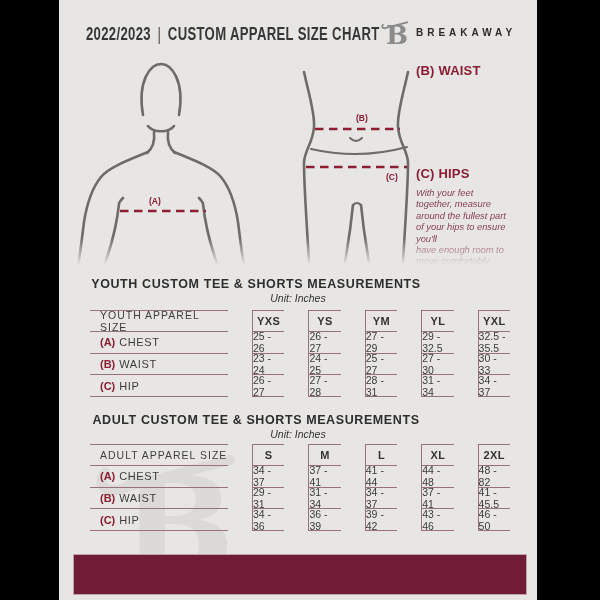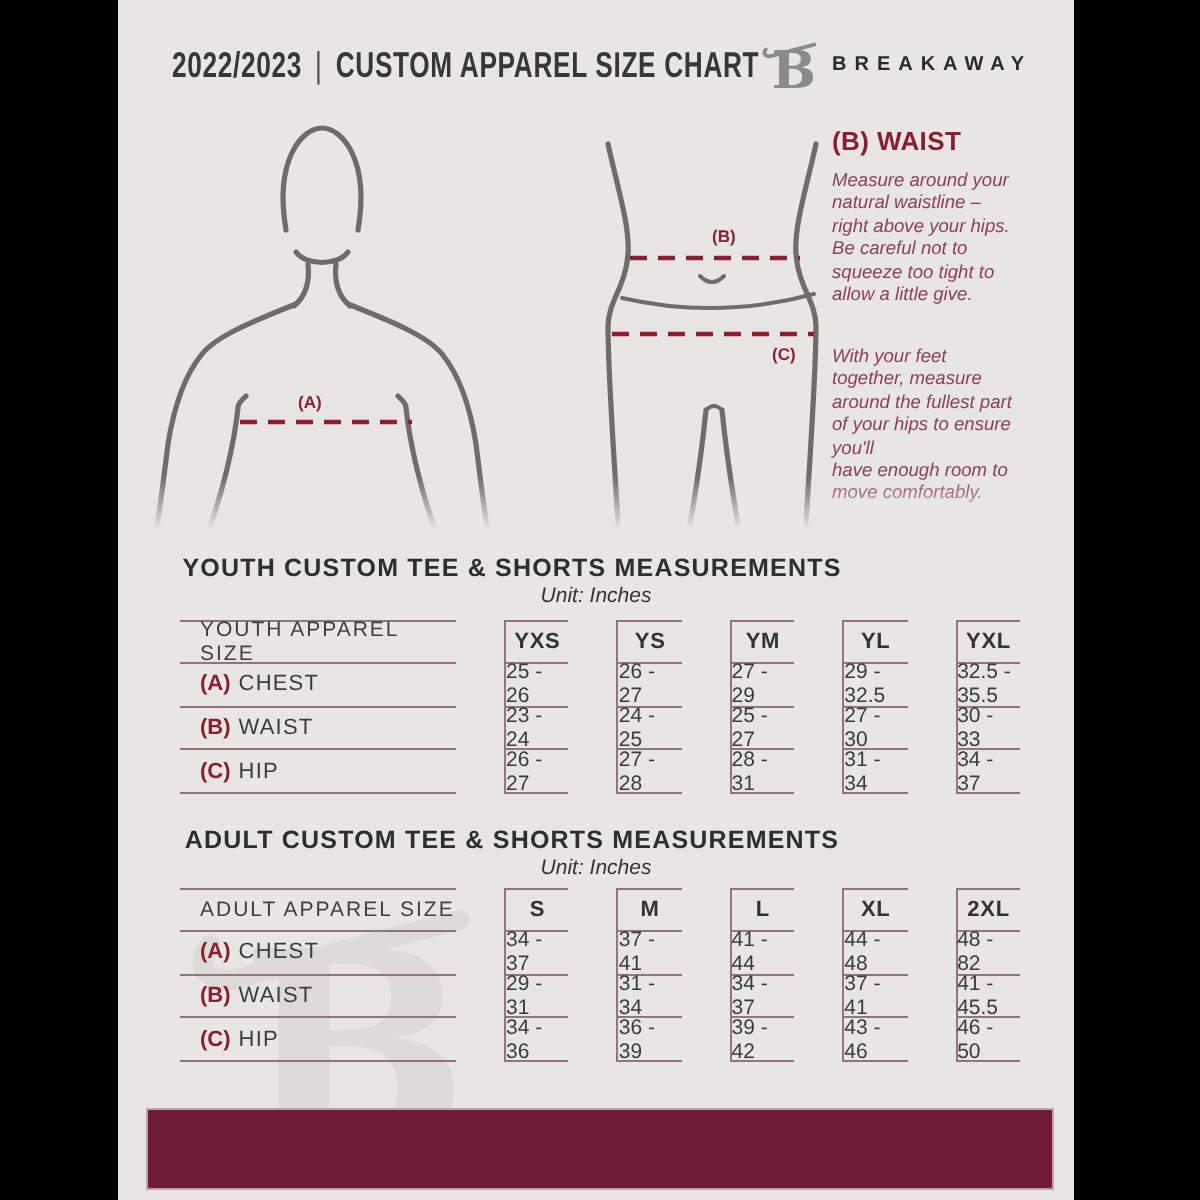--- a/index.html
+++ b/index.html
@@ -80,28 +80,23 @@
           <text x="33" y="56" text-anchor="middle" font-family="DejaVu Serif, serif" font-weight="700" font-size="54" fill="currentColor">B</text>
           <path d="M 4,16 C 0,21 5,25 12,22 L 54,11" fill="none" stroke="currentColor" stroke-width="4" stroke-linecap="round"></path>
         </symbol>
       </defs>
       <use href="#bmono"></use>
     </svg>
     <div class="wordmark">BREAKAWAY</div>
 
     <div class="ann waist">
       <h3>(B) WAIST</h3>
-      <p>Measure around your
-natural waistline –
-right above your hips.
-Be careful not to
-squeeze too tight to
-allow a little give.</p>
     </div>
     <div class="ann hips">
+      <h3>(C) HIPS</h3>
       <p>With your feet
 together, measure
 around the fullest part
 of your hips to ensure
 you'll
 have enough room to
 move comfortably.</p>
     </div>
 
     <svg class="figures" viewBox="0 0 478 215">

